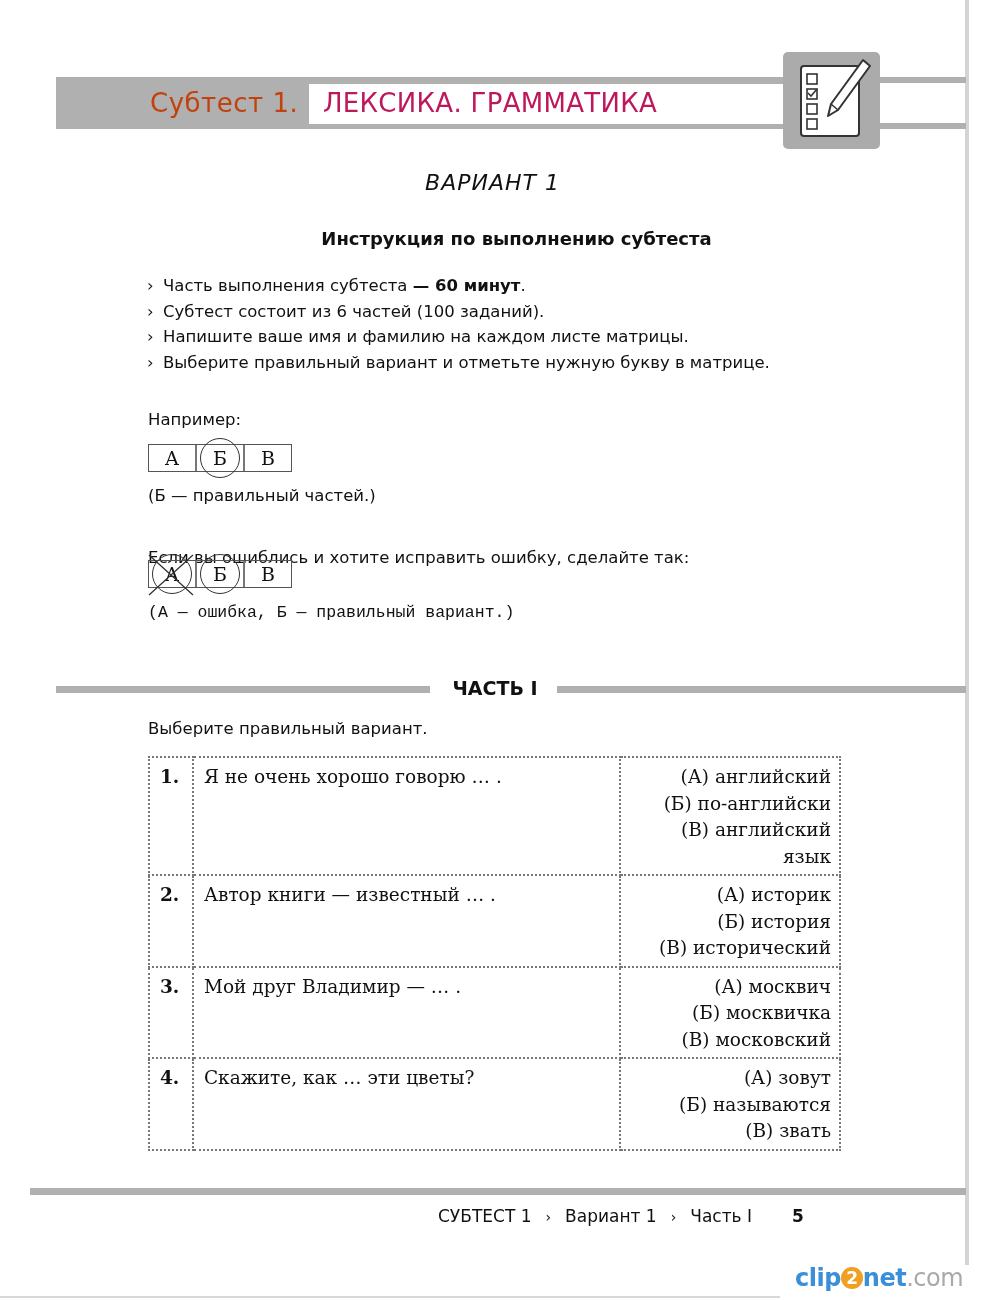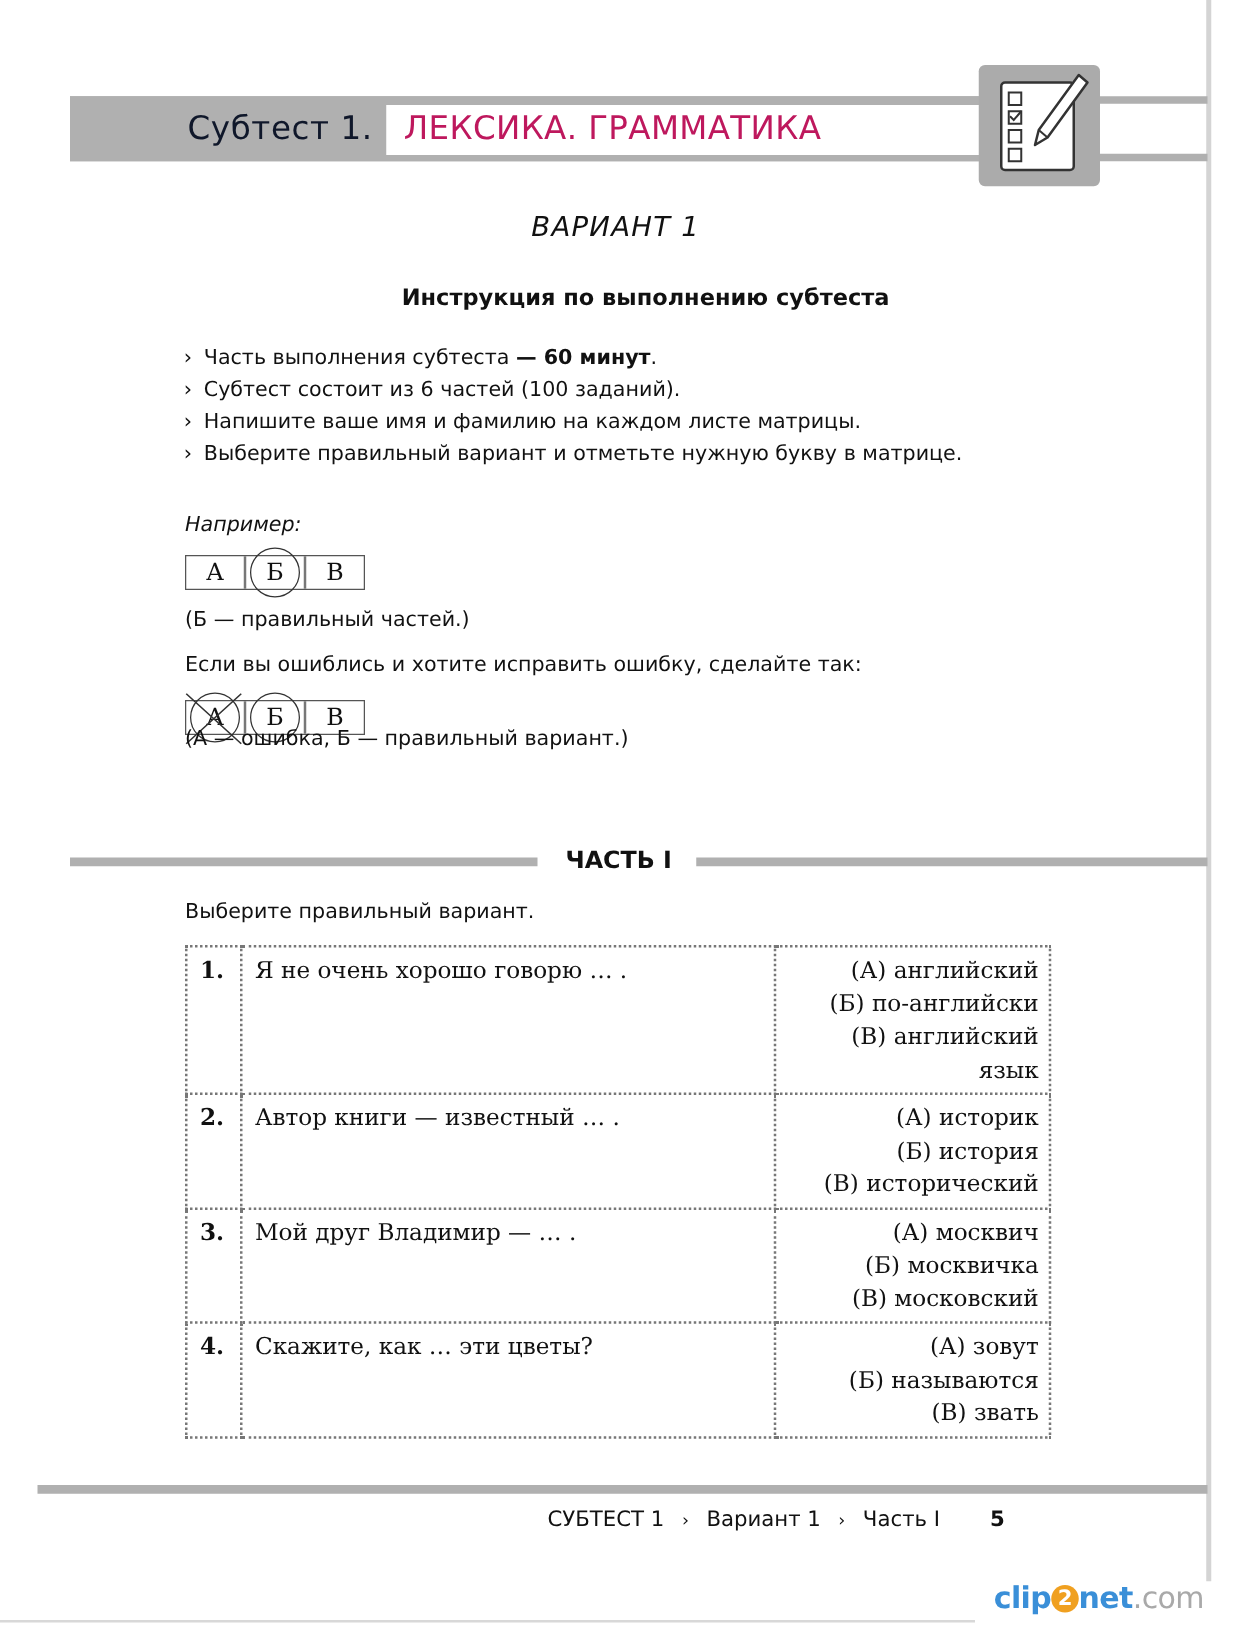--- a/index.html
+++ b/index.html
@@ -15,21 +15,21 @@
     position: absolute; left: 0; top: 1296px; width: 780px; height: 2px; background: #d8d8d8;
   }
   
   .title-line-top { position: absolute; left: 56px; top: 77px; width: 910px; height: 6px; background: #b0b0b0; }
   .title-line-bot { position: absolute; left: 56px; top: 123px; width: 910px; height: 6px; background: #b0b0b0; }
   .title-band {
     position: absolute; left: 56px; top: 77px; width: 730px; height: 52px; background: #b0b0b0;
   }
   .subtest-label {
     position: absolute; left: 150px; top: 88px; font-size: 26px; font-weight: normal;
-    font-family: "DejaVu Sans", sans-serif; letter-spacing: 0.5px; color: #0f172a;
+    font-family: "DejaVu Sans", sans-serif; letter-spacing: 0.5px; color: #c2410c;
   }
   .title-white {
     position: absolute; left: 309px; top: 84px; width: 477px; height: 40px; background: #fff;
   }
   .title-text {
     position: absolute; left: 323px; top: 88px; font-size: 26px; color: #be185d;
     font-family: "DejaVu Sans", sans-serif; letter-spacing: 0.3px;
   }
   .icon-box {
     position: absolute; left: 783px; top: 52px; width: 97px; height: 97px; background: #ababab; border-radius: 5px;
@@ -40,40 +40,40 @@
     position: absolute; left: 0; width: 985px; top: 170px; text-align: center;
     font-family: "DejaVu Sans", sans-serif; font-style: italic; font-size: 22px; letter-spacing: 1px; color: #111;
   }
   .instr-title {
     position: absolute; left: 0; width: 985px; top: 228px; text-align: center;
     font-weight: bold; font-size: 18px; color: #111; padding-left: 24px;
   }
   .rules { position: absolute; left: 147px; top: 273px; margin: 0; padding: 0; list-style: none; }
   .rules li { font-size: 16.5px; line-height: 25.5px; height: 25.5px; white-space: nowrap; }
   .rules .chev { display: inline-block; width: 16px; }
-  .example-label { position: absolute; left: 148px; top: 410px; font-style: italic; font-size: 16.5px; }
+  .example-label { position: absolute; left: 148px; top: 410px; font-size: 16.5px; }
   .abc {
     position: absolute; left: 148px; width: 142px; height: 26px; border: 1px solid #555; display: flex;
     font-family: "DejaVu Serif", serif; font-size: 19px;
   }
   .abc .cell { flex: 1; position: relative; text-align: center; line-height: 26px; }
   .abc .cell + .cell { border-left: 2px double #777; }
   .abc .circle {
     position: absolute; left: 50%; top: 50%; width: 38px; height: 38px; margin-left: -20px; margin-top: -20px;
     border: 1px solid #333; border-radius: 50%;
   }
   .abc .cross {
     position: absolute; left: -4px; top: -8px; width: 52px; height: 44px;
   }
   .abc1 { top: 444px; }
   .abc2 { top: 560px; }
   .note { position: absolute; left: 148px; font-size: 16.5px; }
   .note1 { top: 486px; }
-  .note2 { top: 522px; }
-  .note3 { top: 581px; }
+  .note2 { top: 548px; }
+  .note3 { top: 603px; font-family: Liberation Mono, monospace; }
   
   .part-line-l { position: absolute; left: 56px; top: 686px; width: 374px; height: 7px; background: #b0b0b0; }
   .part-line-r { position: absolute; left: 557px; top: 686px; width: 409px; height: 7px; background: #b0b0b0; }
   .part-title { position: absolute; left: 440px; top: 677px; width: 110px; text-align: center; font-weight: bold; font-size: 19px; }
   .choose { position: absolute; left: 148px; top: 719px; font-size: 16.5px; }
   
   table.q {
     position: absolute; left: 148px; top: 756px; width: 693px; border-collapse: collapse;
     font-family: "DejaVu Serif", serif; font-size: 18.5px; color: #111;
   }

